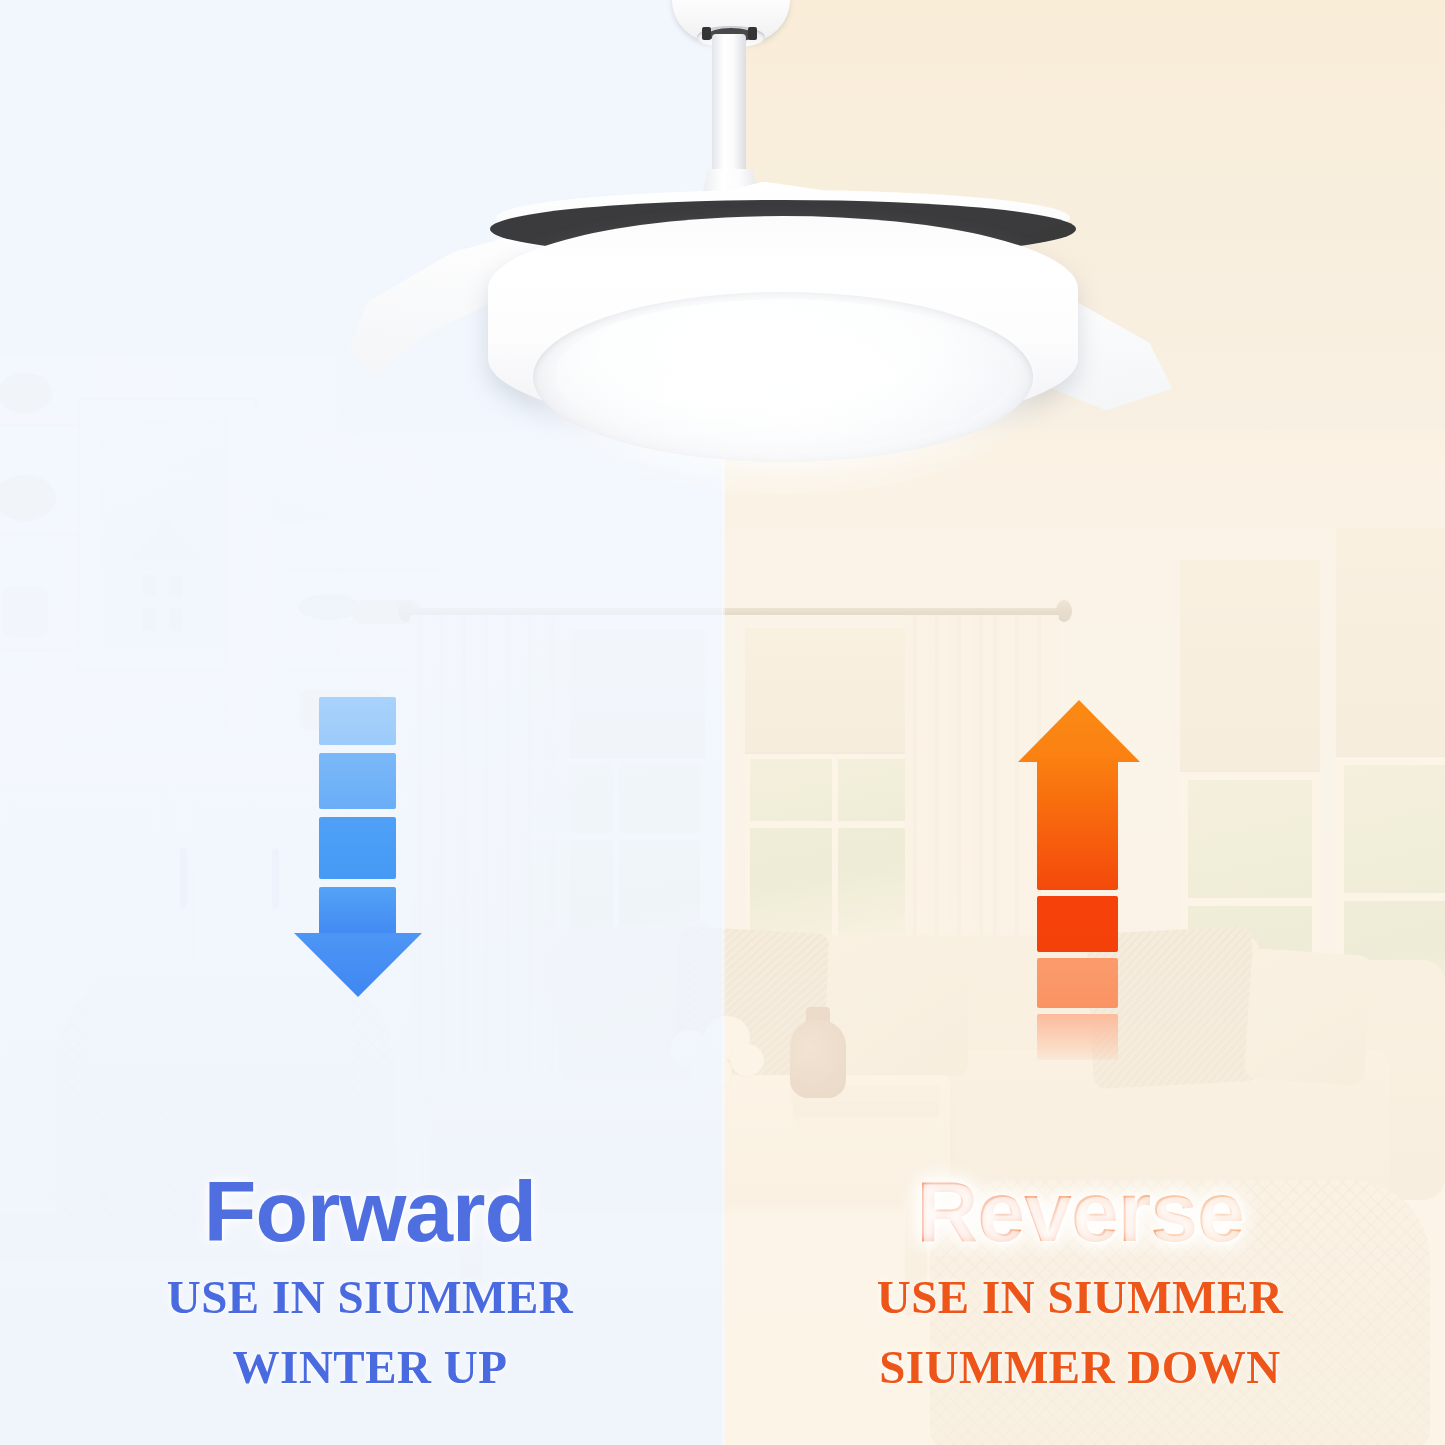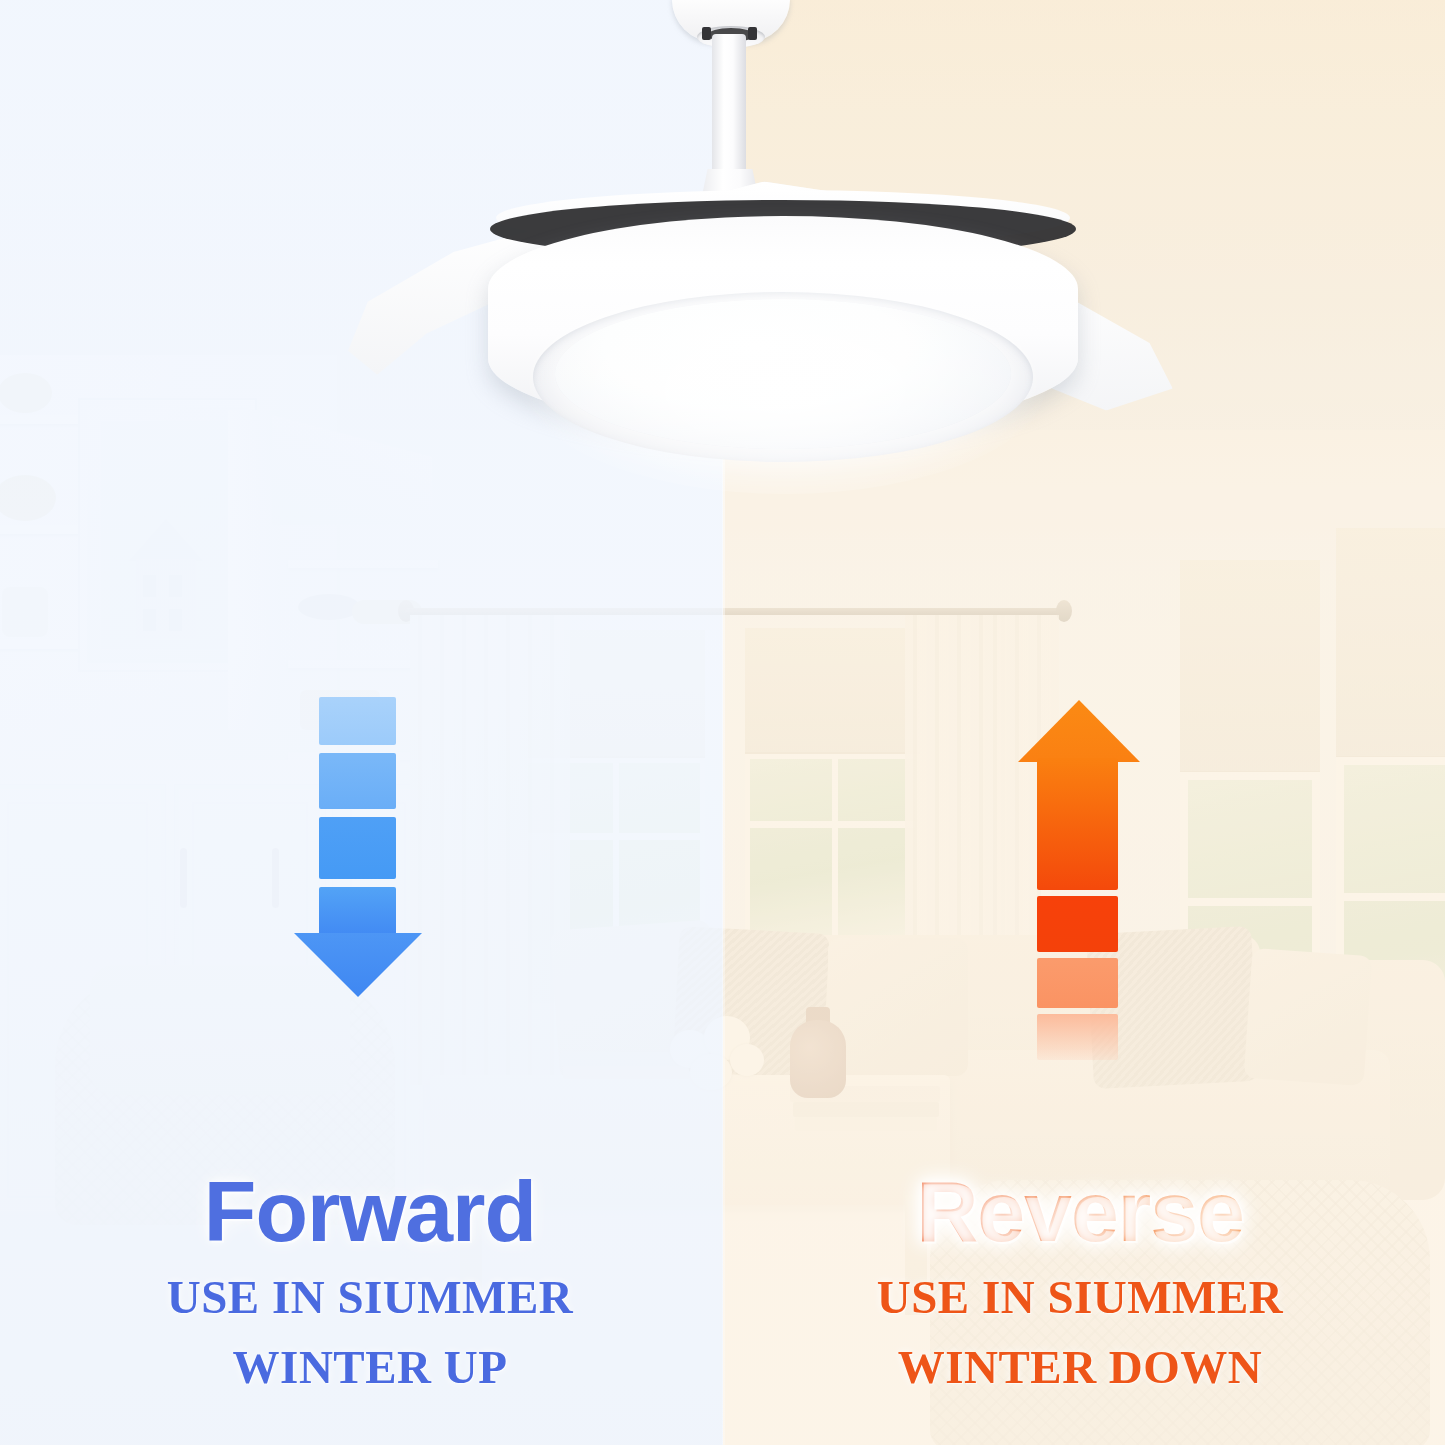--- a/index.html
+++ b/index.html
@@ -397,16 +397,16 @@
 
   <div class="caption" id="cap-forward">
     <div class="headline">Forward</div>
     <div class="sub">USE IN SIUMMER</div>
     <div class="sub">WINTER UP</div>
   </div>
 
   <div class="caption" id="cap-reverse">
     <div class="headline">Reverse</div>
     <div class="sub">USE IN SIUMMER</div>
-    <div class="sub">WINTER DOWN</div>
+    <div class="sub">SIUMMER DOWN</div>
   </div>
 
 </div>
 
 </body></html>

